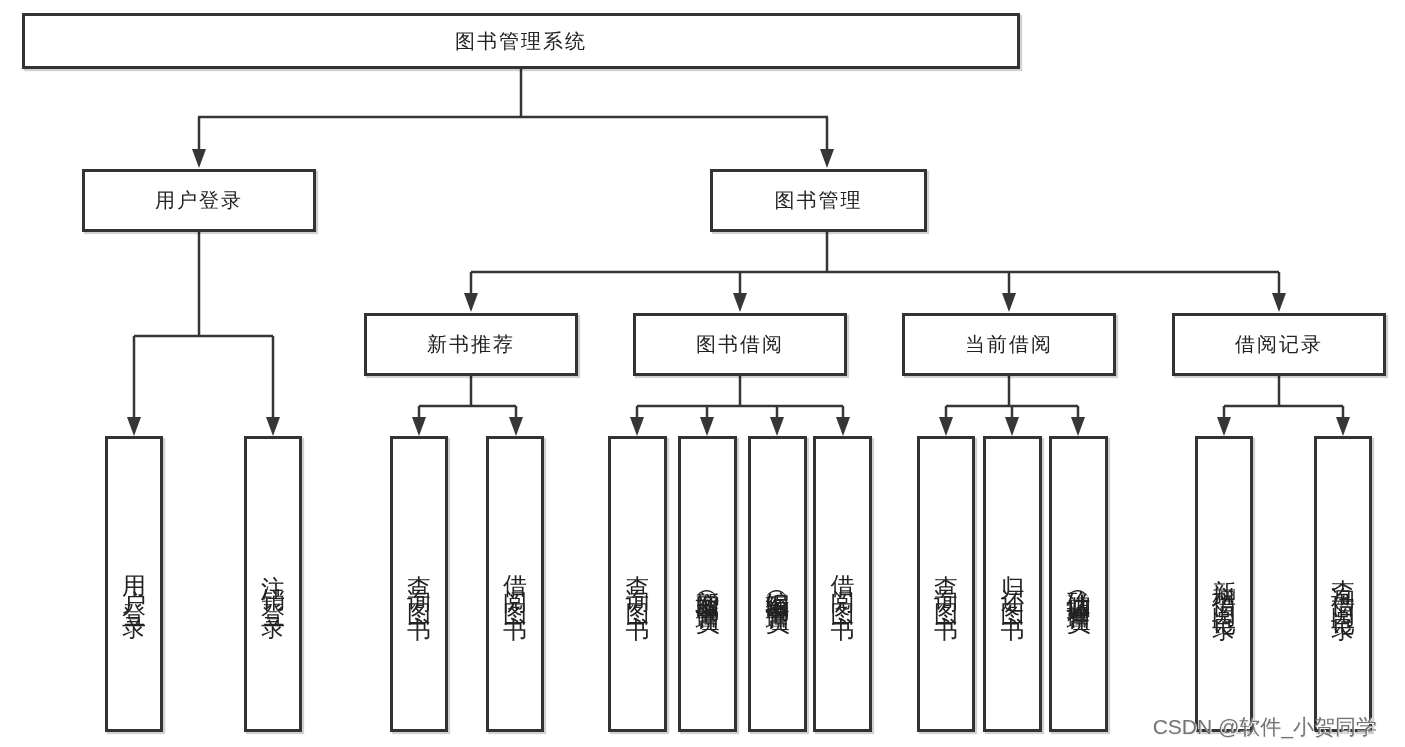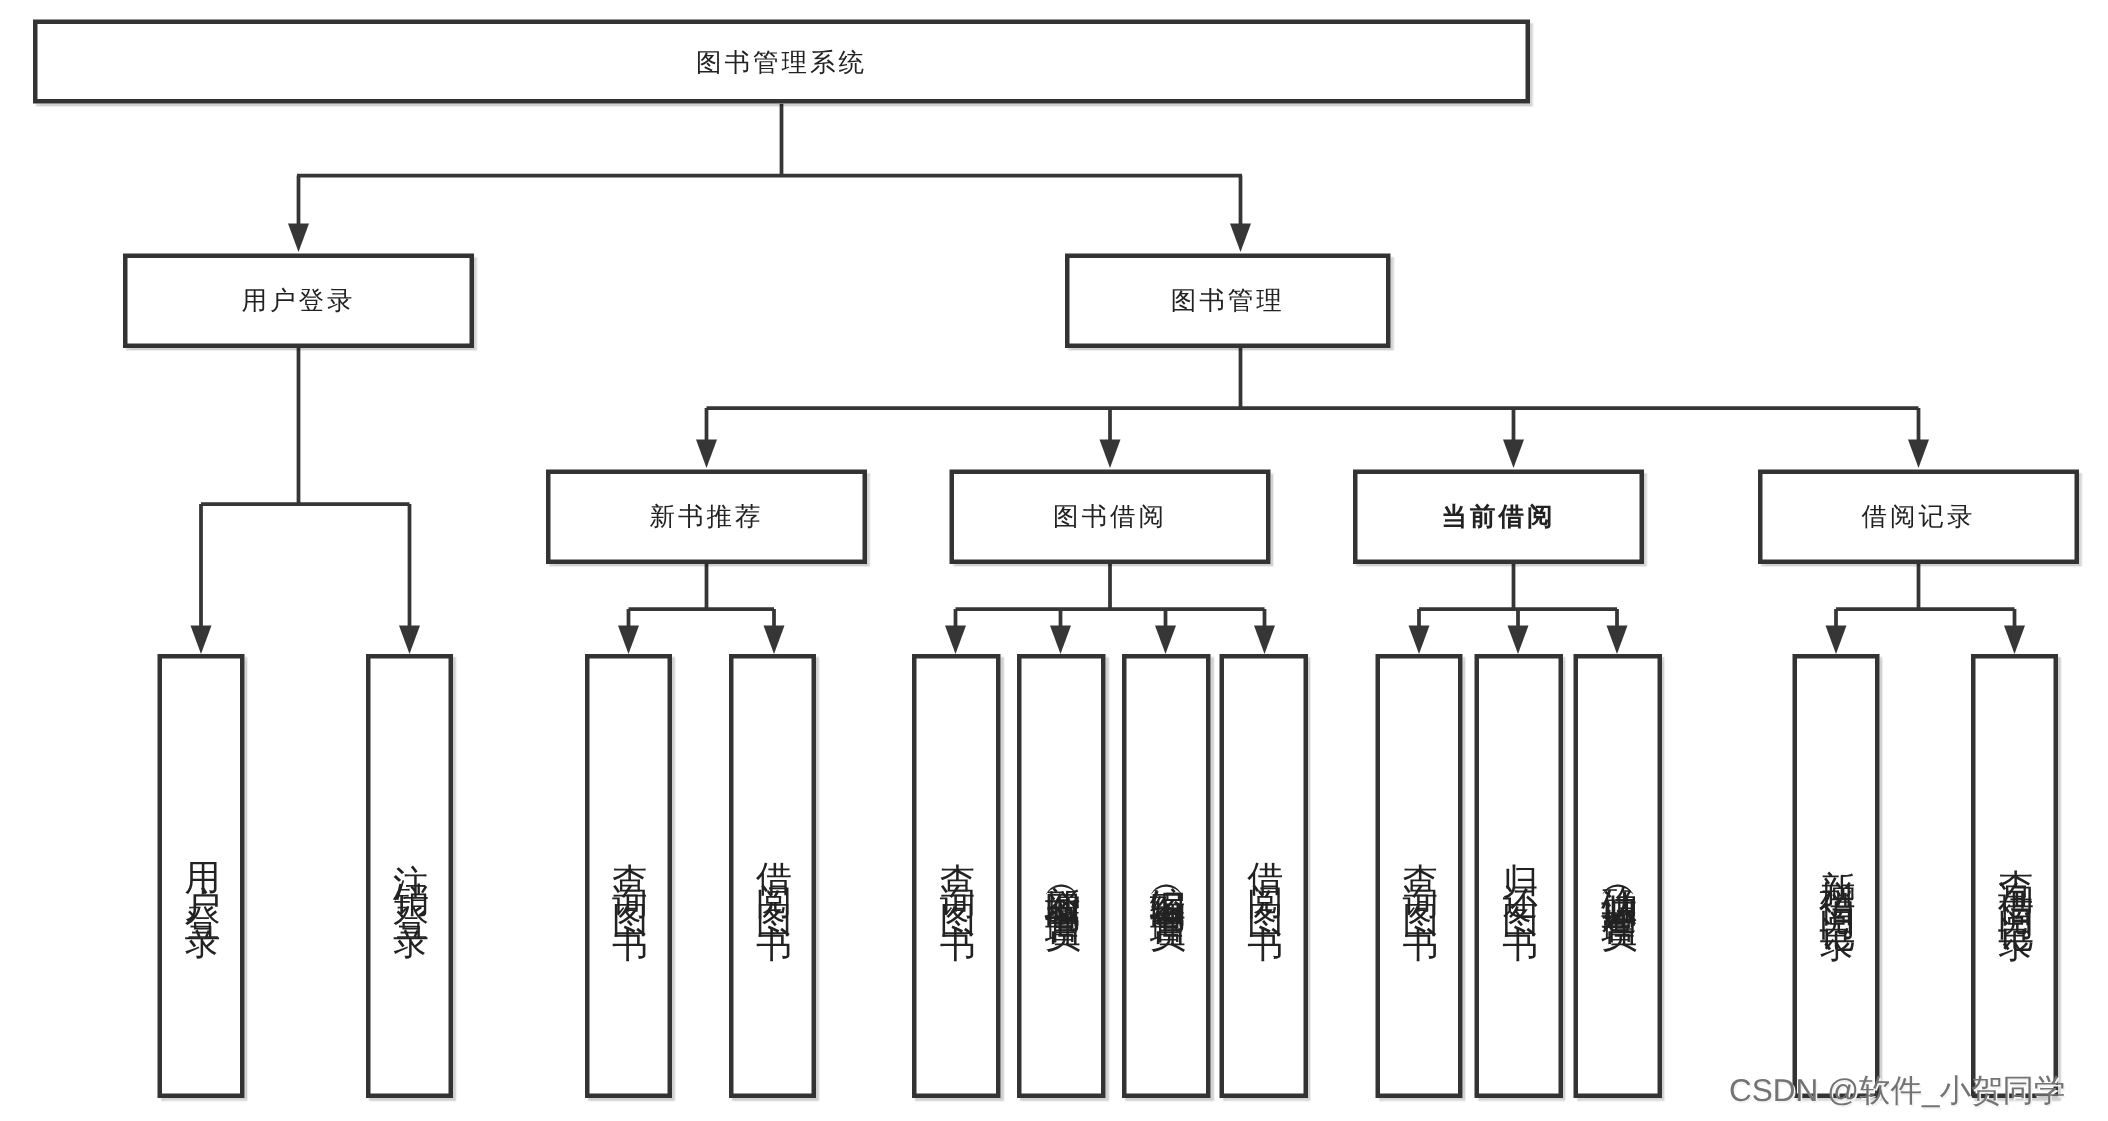--- a/index.html
+++ b/index.html
@@ -24,21 +24,21 @@
     background: #ffffff;
     border: 3px solid #333333;
     box-shadow: 2px 2px 1px rgba(0,0,0,0.18);
     display: flex;
     align-items: center;
     justify-content: center;
     z-index: 2;
     text-align: center;
   }
   .hlabel {
-    font-size: 17px;
+    font-size: 20px;
     color: #222222;
     letter-spacing: 2px;
     white-space: nowrap;
   }
   .vlabel {
     writing-mode: vertical-rl;
     text-orientation: mixed;
     font-size: 24px;
     color: #222222;
     line-height: 1;
@@ -105,21 +105,21 @@
   <div class="node" style="left:710px; top:169px; width:217px; height:63px;">
     <span class="hlabel">图书管理</span>
   </div>
 
   <div class="node" style="left:633px; top:313px; width:214px; height:63px;">
     <span class="hlabel">图书借阅</span>
   </div>
   <div class="node" style="left:364px; top:313px; width:214px; height:63px;">
     <span class="hlabel">新书推荐</span>
   </div>
-  <div class="node" style="left:902px; top:313px; width:194px; height:63px;font-weight:bold;">
+  <div class="node" style="left:902px; top:313px; width:214px; height:63px;">
     <span class="hlabel">当前借阅</span>
   </div>
   <div class="node" style="left:1172px; top:313px; width:214px; height:63px;">
     <span class="hlabel">借阅记录</span>
   </div>
 
   <div class="node" style="left:105px; top:436px; width:58px; height:296px;">
     <span class="vlabel len4">用户登录</span>
   </div>
   <div class="node" style="left:244px; top:436px; width:58px; height:296px;">

